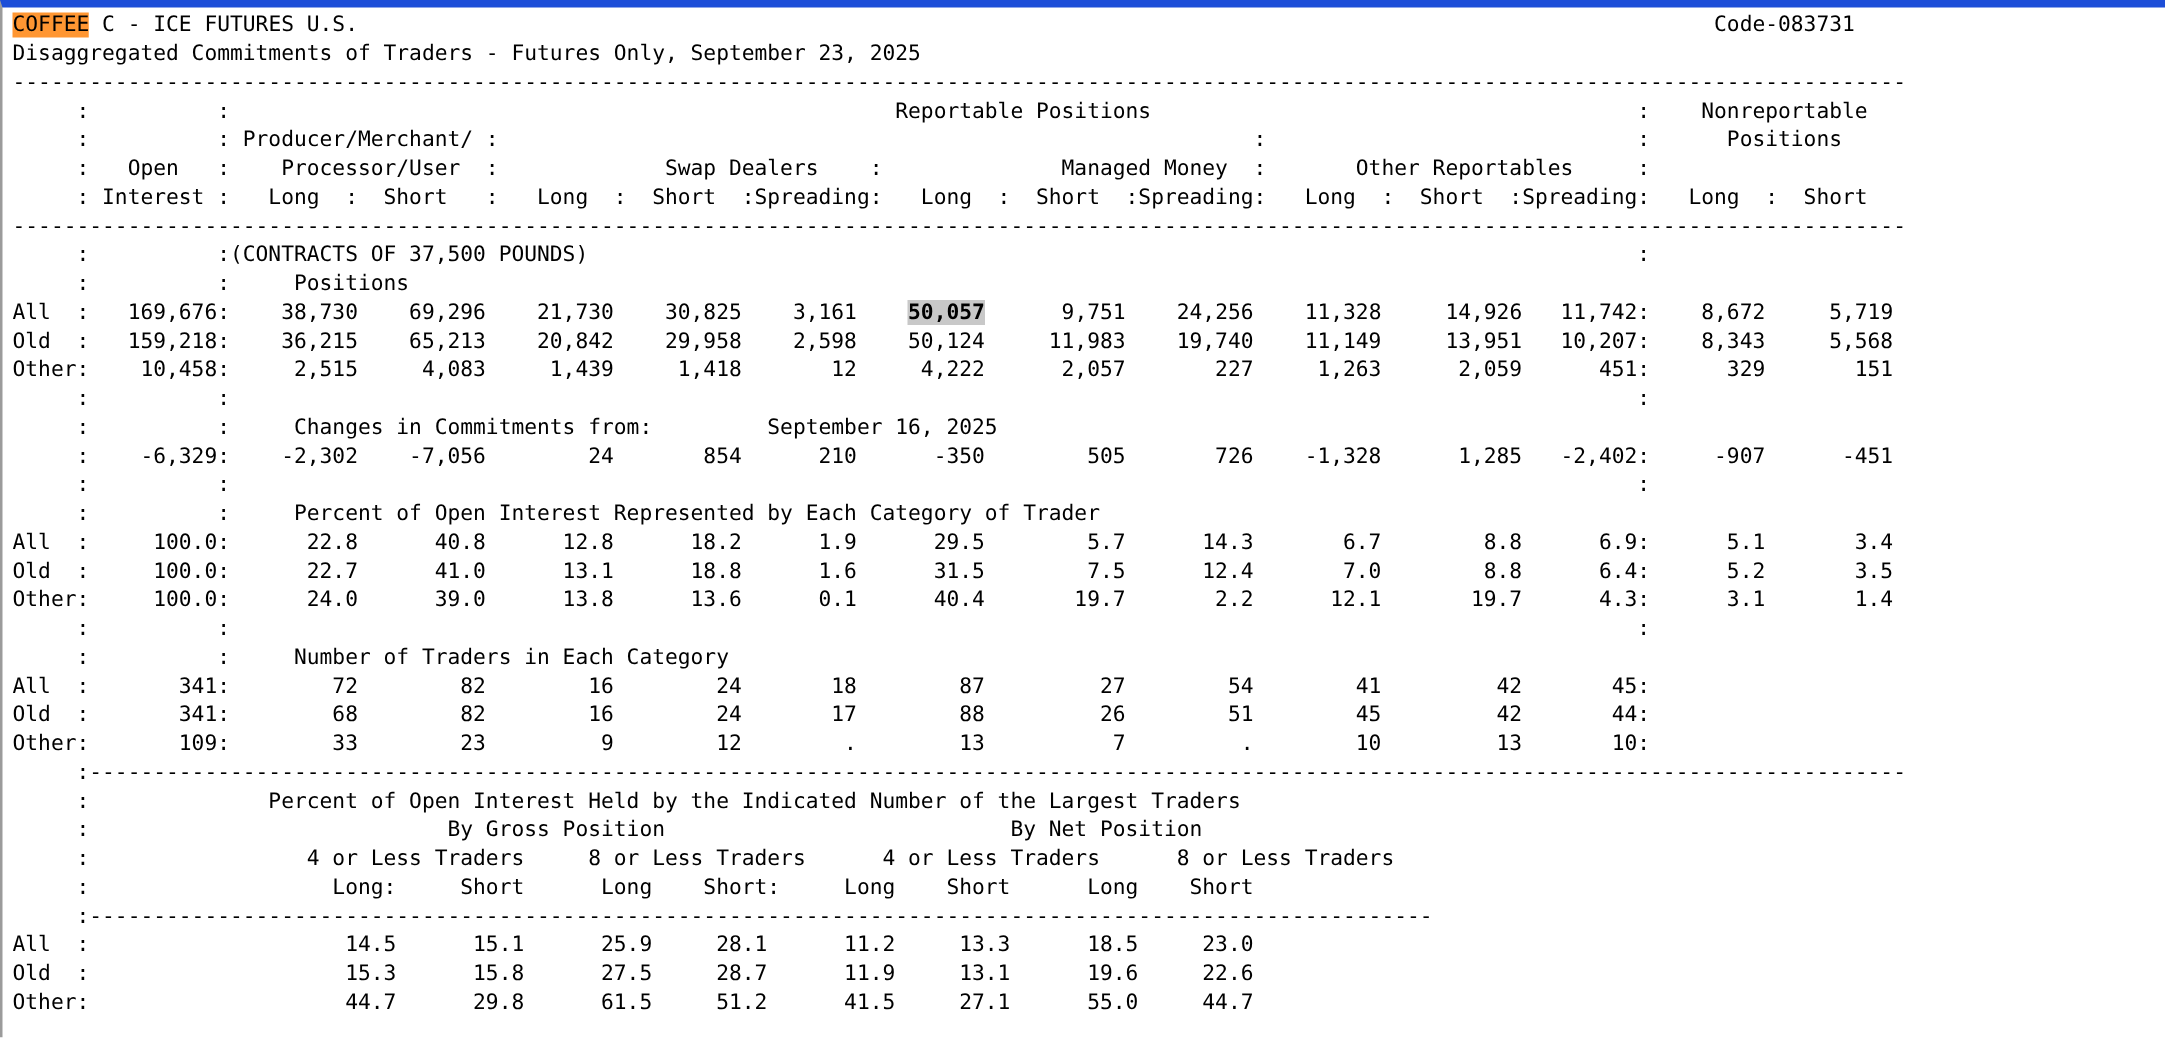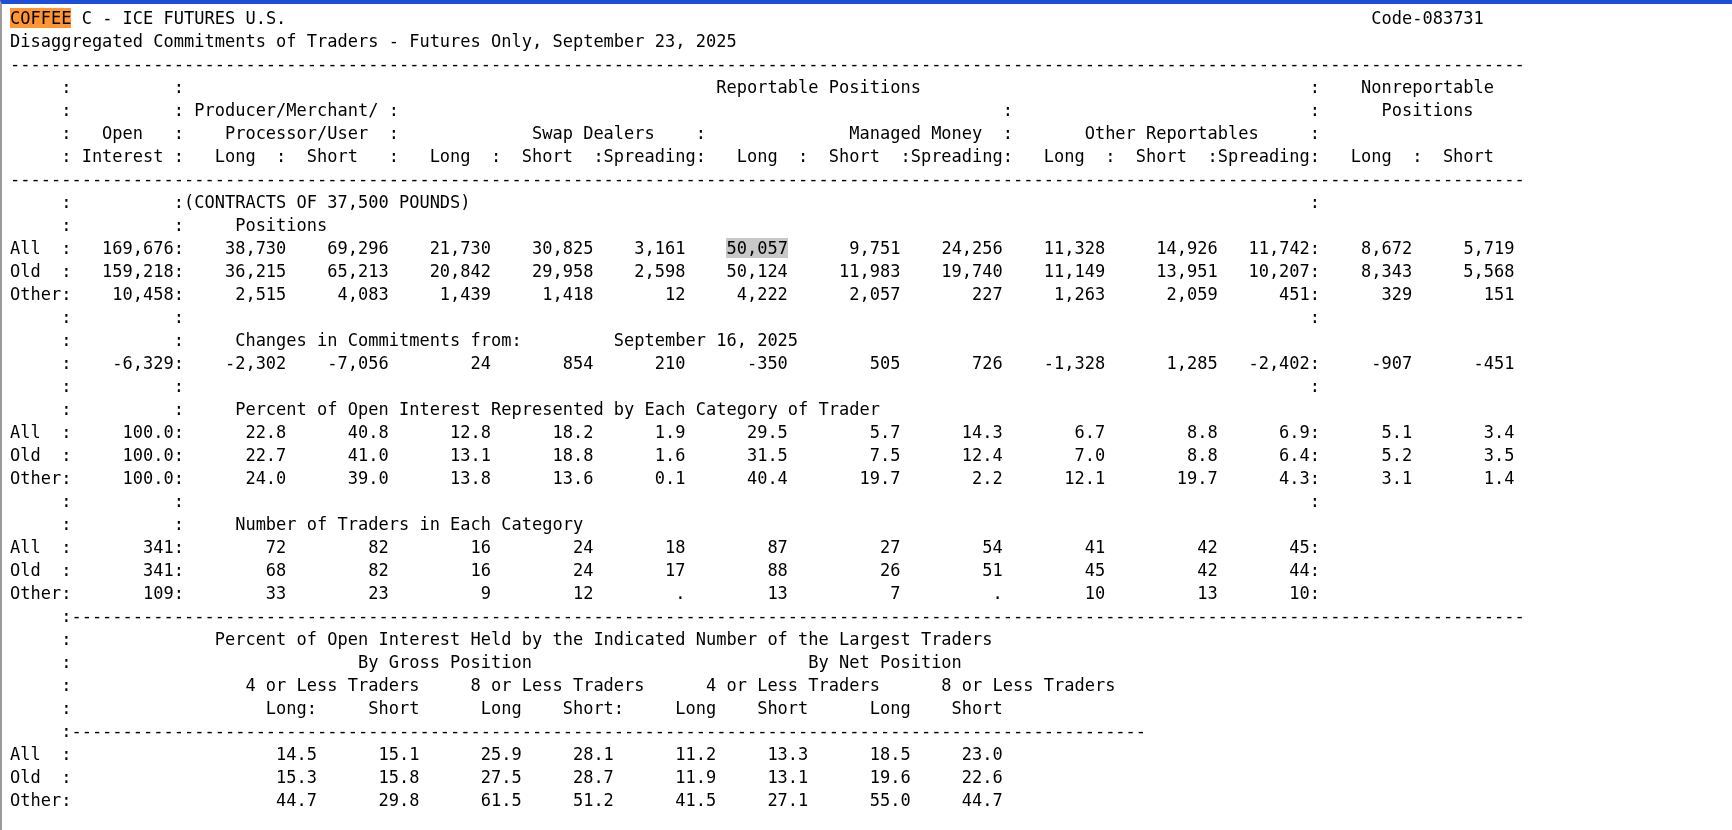--- a/index.html
+++ b/index.html
@@ -5,28 +5,28 @@
   html, body {
     margin: 0; padding: 0;
     background: #ffffff;
     width: 1732px; height: 830px;
     overflow: hidden;
   }
   #report {
     box-sizing: border-box;
     width: 1732px; height: 830px;
     border-left: 2px solid #9b9b9b;
-    border-top: 4px solid #1d4ed8;
+    border-top: 6px solid #1d4ed8;
     padding: 3px 0 16px 8px;
     font-family: "DejaVu Sans Mono", "Liberation Mono", monospace;
     font-size: 17px;
     line-height: 23px;
     color: #000000;
     white-space: pre;
   }
   .ln { height: 23px; }
   .hl-find { background: var(--find-hl, #ff9632); }
-  .hl-sel  { background: var(--sel-hl, #c8c8c8); }
+  .hl-sel  { background: var(--sel-hl, #c8c8c8); font-weight: bold; }
 </style>
 </head>
 <body>
 
 <div id="report"><div class="ln"><span></span><span class="hl-find">COFFEE</span><span> C - ICE FUTURES U.S.                                                                                                          Code-083731    </span></div><div class="ln">Disaggregated Commitments of Traders - Futures Only, September 23, 2025                                                                             </div><div class="ln">----------------------------------------------------------------------------------------------------------------------------------------------------</div><div class="ln">     :          :                                                    Reportable Positions                                      :    Nonreportable   </div><div class="ln">     :          : Producer/Merchant/ :                                                           :                             :      Positions     </div><div class="ln">     :   Open   :    Processor/User  :             Swap Dealers    :              Managed Money  :       Other Reportables     :                    </div><div class="ln">     : Interest :   Long  :  Short   :   Long  :  Short  :Spreading:   Long  :  Short  :Spreading:   Long  :  Short  :Spreading:   Long  :  Short   </div><div class="ln">----------------------------------------------------------------------------------------------------------------------------------------------------</div><div class="ln">     :          :(CONTRACTS OF 37,500 POUNDS)                                                                                  :                    </div><div class="ln">     :          :     Positions                                                                                                                     </div><div class="ln"><span>All  :   169,676:    38,730    69,296    21,730    30,825    3,161    </span><span class="hl-sel">50,057</span><span>      9,751    24,256    11,328     14,926   11,742:    8,672     5,719 </span></div><div class="ln">Old  :   159,218:    36,215    65,213    20,842    29,958    2,598    50,124     11,983    19,740    11,149     13,951   10,207:    8,343     5,568 </div><div class="ln">Other:    10,458:     2,515     4,083     1,439     1,418       12     4,222      2,057       227     1,263      2,059      451:      329       151 </div><div class="ln">     :          :                                                                                                              :                    </div><div class="ln">     :          :     Changes in Commitments from:         September 16, 2025                                                                       </div><div class="ln">     :    -6,329:    -2,302    -7,056        24       854      210      -350        505       726    -1,328      1,285   -2,402:     -907      -451 </div><div class="ln">     :          :                                                                                                              :                    </div><div class="ln">     :          :     Percent of Open Interest Represented by Each Category of Trader                                                               </div><div class="ln">All  :     100.0:      22.8      40.8      12.8      18.2      1.9      29.5        5.7      14.3       6.7        8.8      6.9:      5.1       3.4 </div><div class="ln">Old  :     100.0:      22.7      41.0      13.1      18.8      1.6      31.5        7.5      12.4       7.0        8.8      6.4:      5.2       3.5 </div><div class="ln">Other:     100.0:      24.0      39.0      13.8      13.6      0.1      40.4       19.7       2.2      12.1       19.7      4.3:      3.1       1.4 </div><div class="ln">     :          :                                                                                                              :                    </div><div class="ln">     :          :     Number of Traders in Each Category                                                                                            </div><div class="ln">All  :       341:        72        82        16        24       18        87         27        54        41         42       45:                    </div><div class="ln">Old  :       341:        68        82        16        24       17        88         26        51        45         42       44:                    </div><div class="ln">Other:       109:        33        23         9        12        .        13          7         .        10         13       10:                    </div><div class="ln">     :----------------------------------------------------------------------------------------------------------------------------------------------</div><div class="ln">     :              Percent of Open Interest Held by the Indicated Number of the Largest Traders                                                    </div><div class="ln">     :                            By Gross Position                           By Net Position                                                       </div><div class="ln">     :                 4 or Less Traders     8 or Less Traders      4 or Less Traders      8 or Less Traders                                        </div><div class="ln">     :                   Long:     Short      Long    Short:     Long    Short      Long    Short                                                   </div><div class="ln">     :---------------------------------------------------------------------------------------------------------                                     </div><div class="ln">All  :                    14.5      15.1      25.9     28.1      11.2     13.3      18.5     23.0                                                   </div><div class="ln">Old  :                    15.3      15.8      27.5     28.7      11.9     13.1      19.6     22.6                                                   </div><div class="ln">Other:                    44.7      29.8      61.5     51.2      41.5     27.1      55.0     44.7                                                   </div></div>
 
 </body></html>

